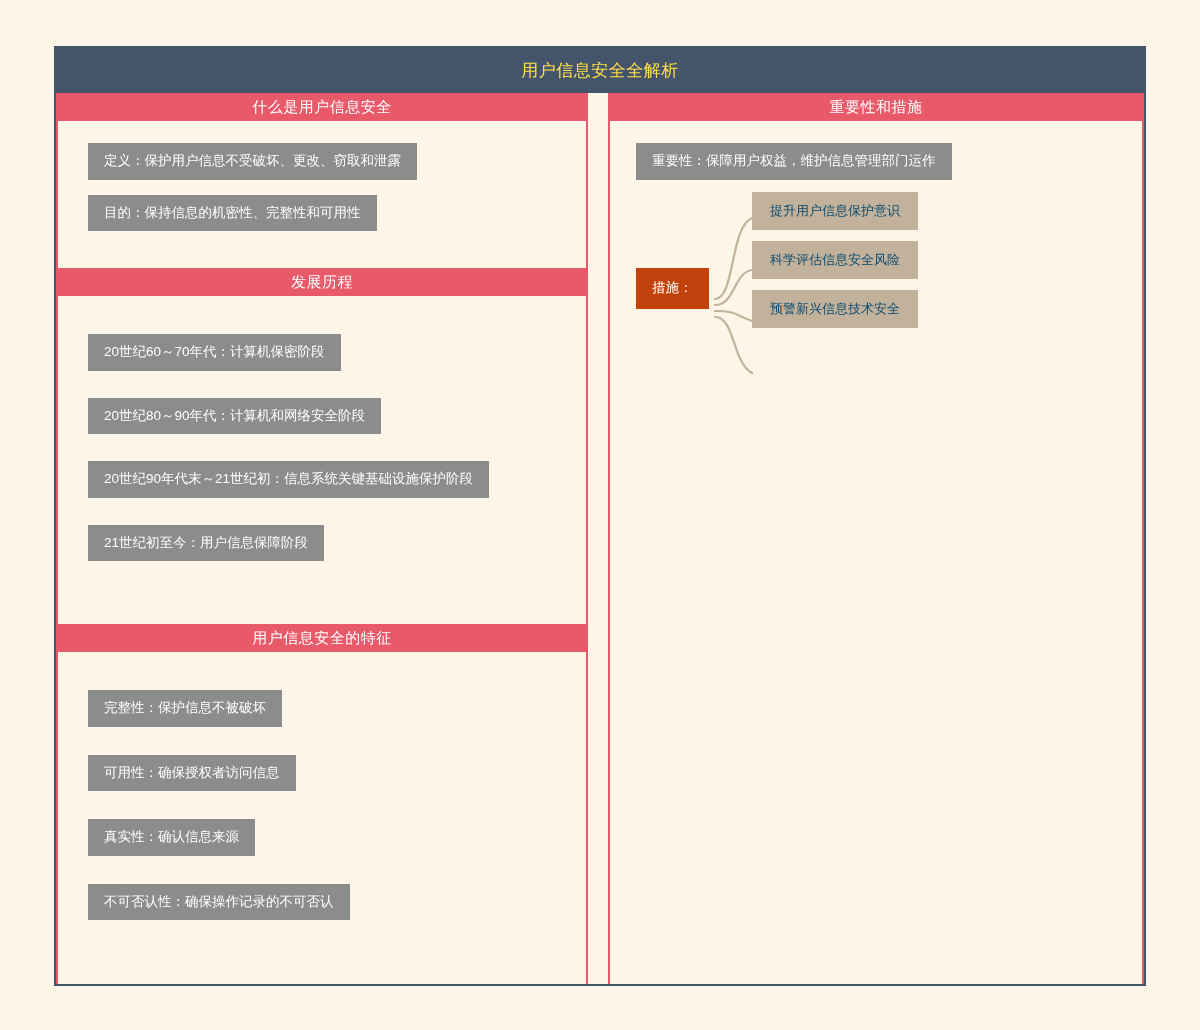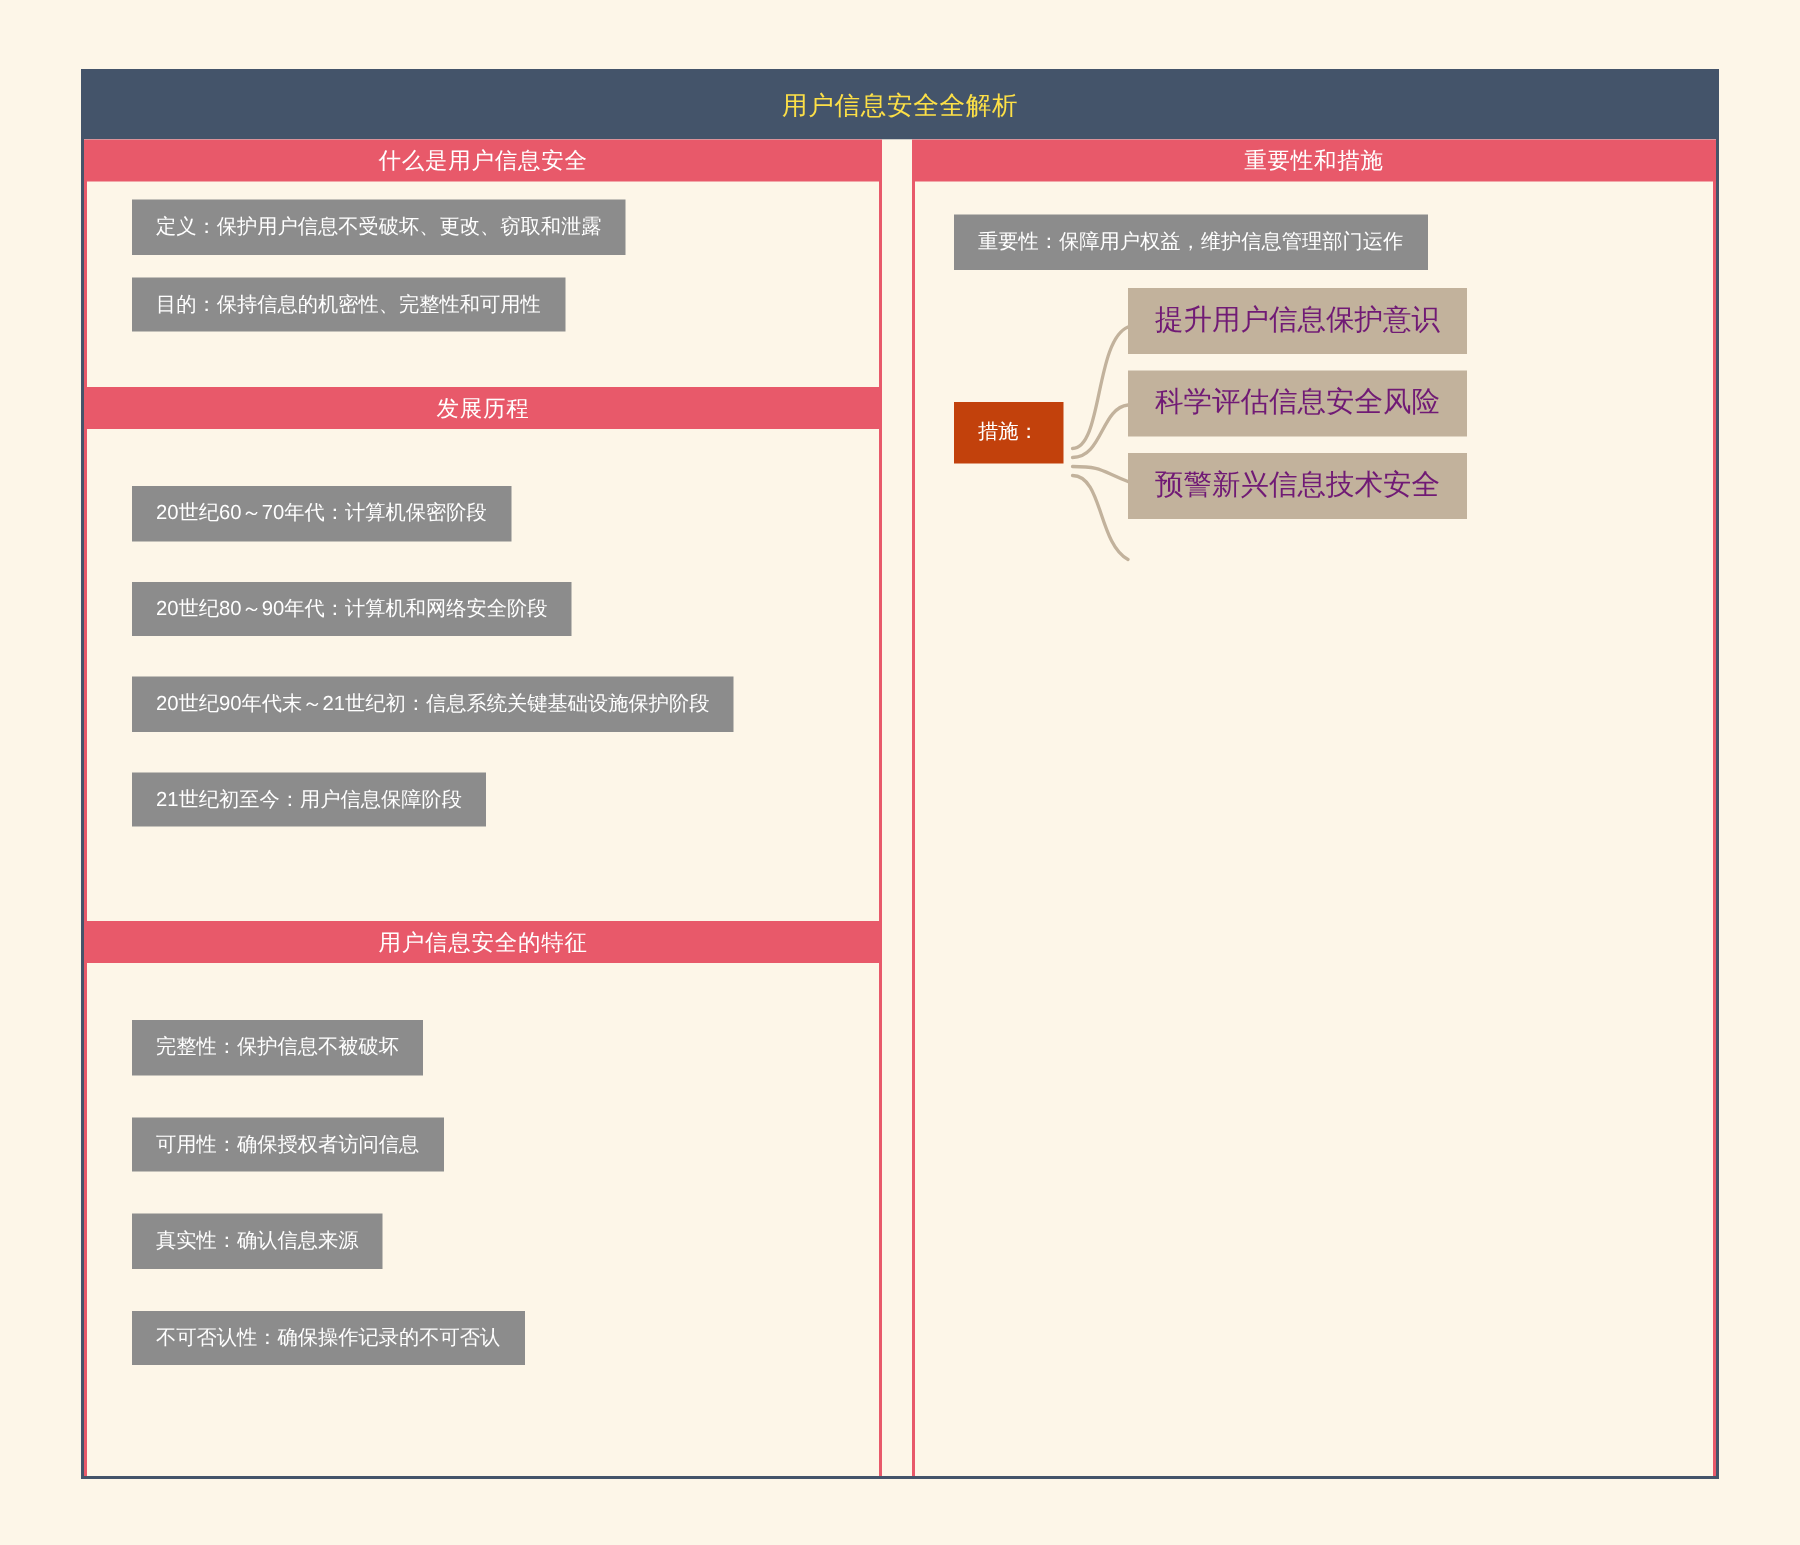--- a/index.html
+++ b/index.html
@@ -101,21 +101,21 @@
     color: #ffffff;
     font-size: 13.5px;
     line-height: 1;
     padding: 11px 16px 12px 16px;
     display: inline-block;
     white-space: nowrap;
   }
 
   
   .sec-def .node-row { margin-bottom: 15px; }
-  .sec-def .section-body { padding-top: 12px; padding-bottom: 22px; }
+  .sec-def .section-body { padding-top: 22px; padding-bottom: 22px; }
 
   .sec-hist .section-body { padding-top: 38px; padding-bottom: 36px; }
   .sec-hist .node-row { margin-bottom: 27px; }
 
   .sec-feat .section-body { padding-top: 38px; padding-bottom: 30px; }
   .sec-feat .node-row { margin-bottom: 28px; }
 
   
   .right-body {
     position: relative;
@@ -145,22 +145,22 @@
     padding: 11px 16px 12px 16px;
     white-space: nowrap;
   }
   .measure-items {
     position: absolute;
     left: 142px;
     top: 0;
   }
   .measure-chip {
     background: #c2b29c;
-    color: #701a75;
-    font-size: 19px;
+    color: #0c4a6e;
+    font-size: 13px;
     line-height: 1;
     padding: 12px 18px 13px 18px;
     margin-bottom: 11px;
     white-space: nowrap;
     text-align: center;
   }
   .measure-chip:last-child { margin-bottom: 0; }
 
   .connectors {
     position: absolute;

